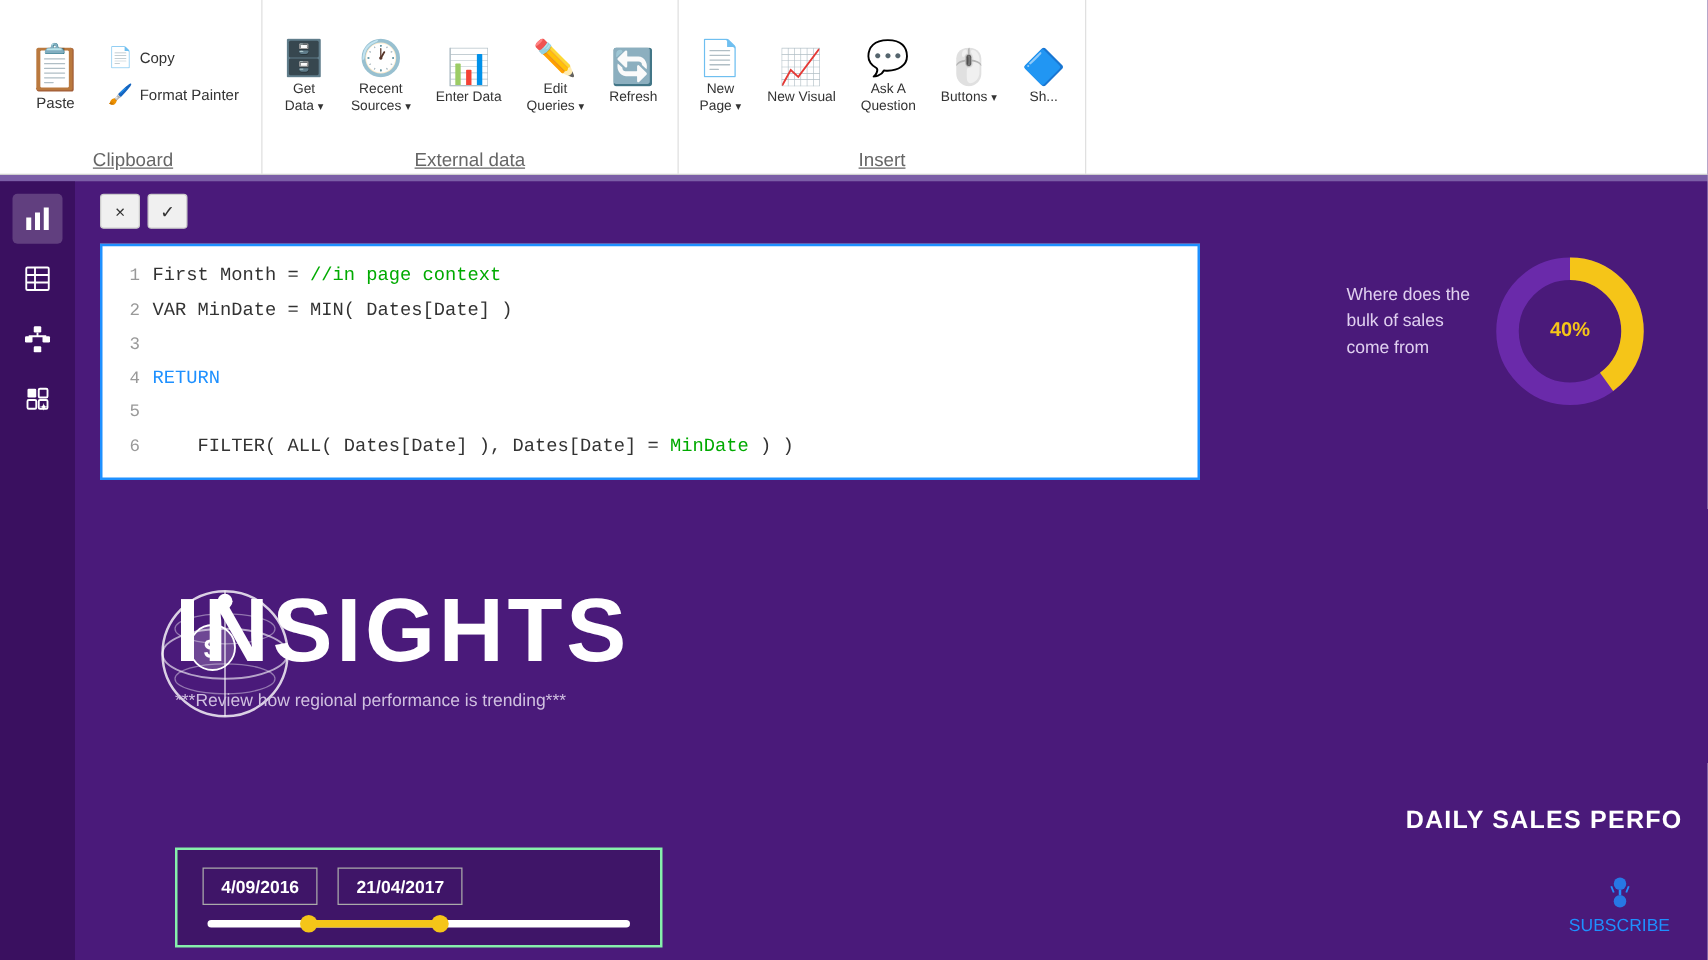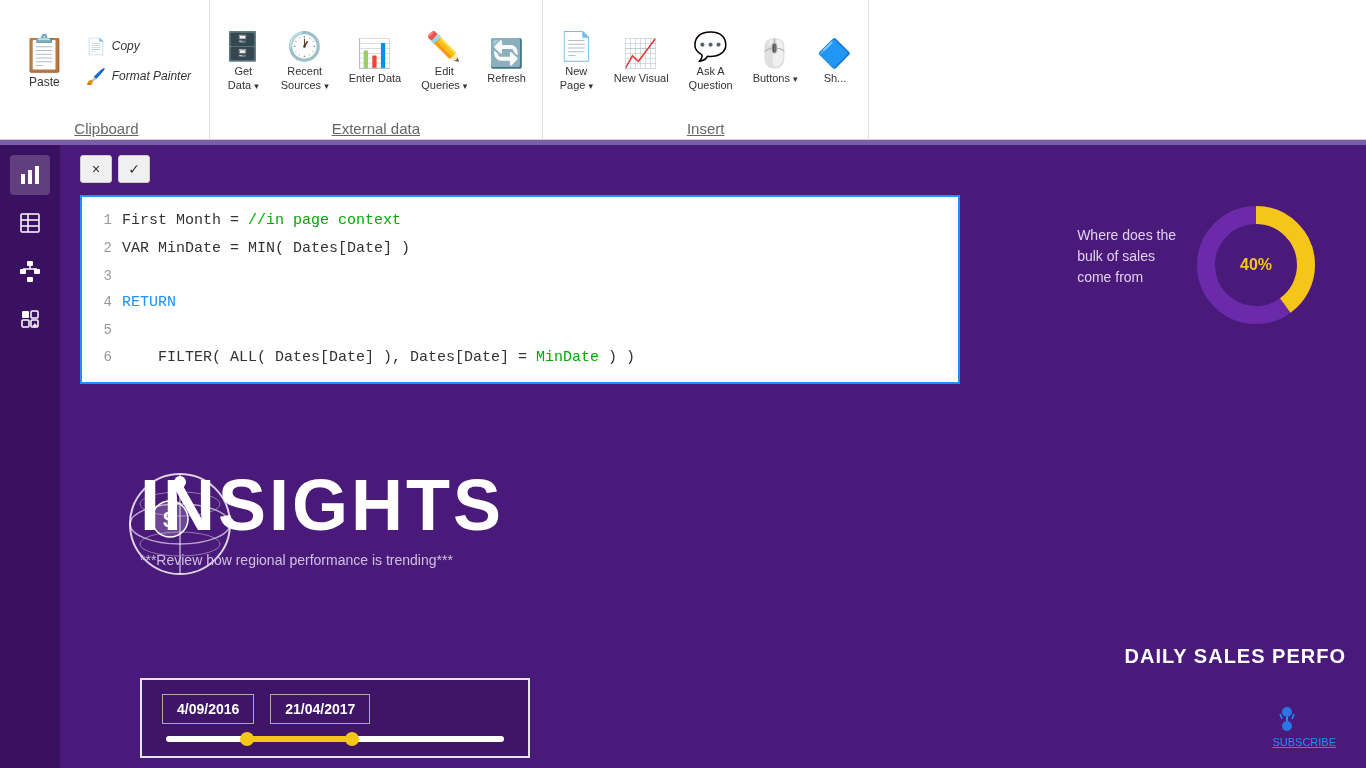--- a/index.html
+++ b/index.html
@@ -53,21 +53,21 @@
       flex-direction: row;
       align-items: center;
       padding: 3px 6px;
       cursor: pointer;
       border-radius: 3px;
       gap: 5px;
       height: 28px;
       min-width: 120px;
     }
     .ribbon-btn-small .icon { font-size: 16px; }
-    .ribbon-btn-small .label { font-size: 12px; color: #333; font-style: italic; }
+    .ribbon-btn-small .label { font-size: 12px; color: #333; }
     .clipboard-section {
       display: flex;
       flex-direction: row;
       align-items: center;
       gap: 4px;
     }
     .paste-btn {
       display: flex;
       flex-direction: column;
       align-items: center;
@@ -216,21 +216,21 @@
       bottom: 180px;
       left: 60px;
       z-index: 1;
     }
 
     
     .date-slider-box {
       position: absolute;
       bottom: 10px;
       left: 80px;
-      border: 2px solid #e5e5e5;
+      border: 2px solid #86efac;
       background: rgba(60, 20, 100, 0.8);
       padding: 14px 20px;
       z-index: 2;
       width: 390px;
       margin-top: 40px;
     }
     .date-labels {
       display: flex;
       gap: 16px;
       margin-bottom: 12px;
@@ -323,23 +323,23 @@
       letter-spacing: 1px;
     }
 
     
     .subscribe-btn {
       position: absolute;
       bottom: 20px;
       right: 30px;
       z-index: 2;
       color: #1e90ff;
-      font-size: 11px;
-      cursor: pointer;
-      text-decoration: underline;
+      font-size: 14px;
+      text-align: center;
+      cursor: pointer;
     }
   </style>
 </head>
 <body>
 
 <div class="ribbon">
 
   <div class="ribbon-section">
     <div class="ribbon-items clipboard-section">
       <div class="paste-btn">

